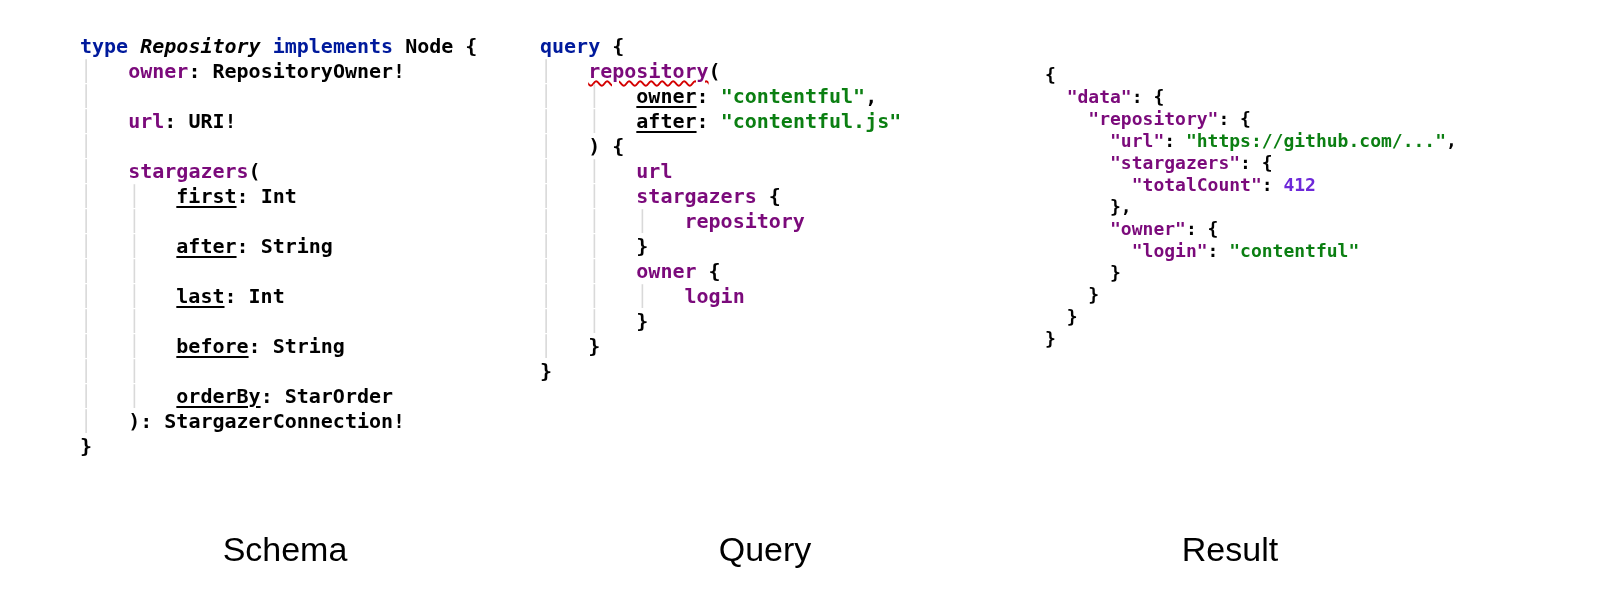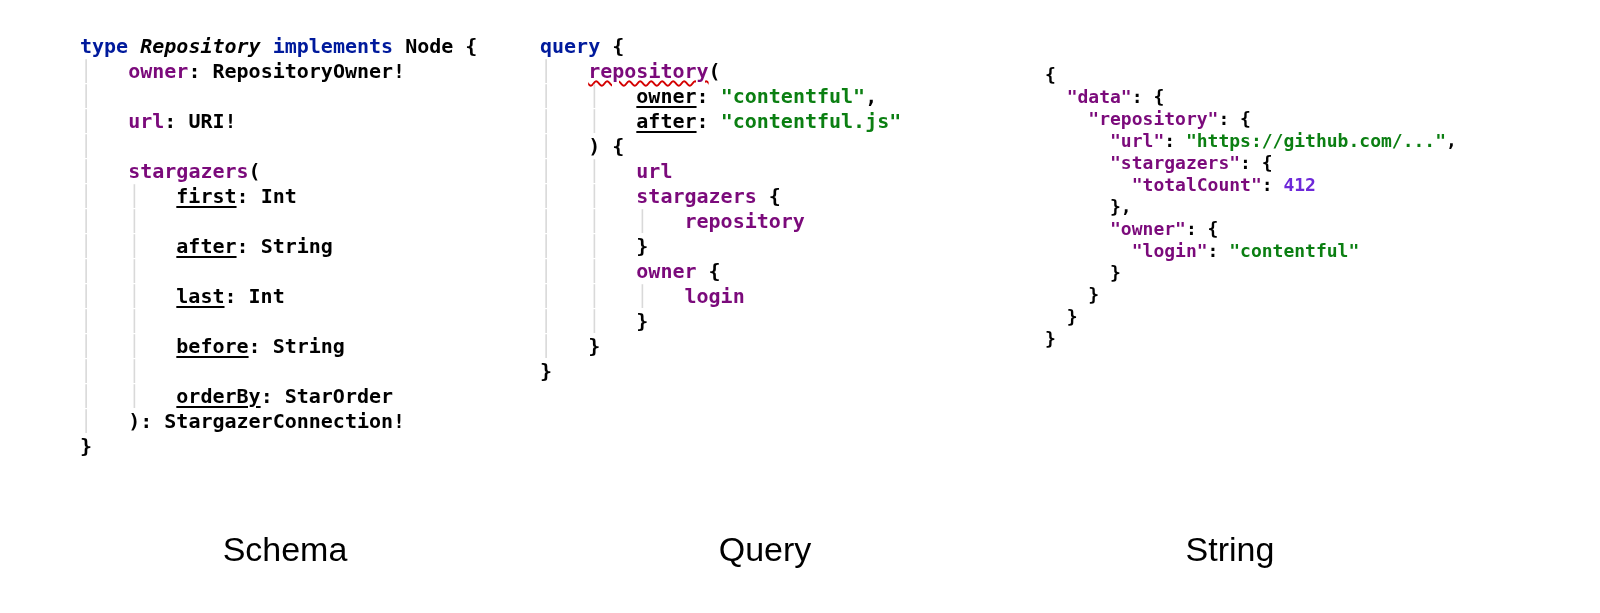--- a/index.html
+++ b/index.html
@@ -130,14 +130,14 @@
     <span class="plain">}</span>
   <span class="plain">}</span>
 <span class="plain">}</span></pre>
   </div>
 
 </div>
 
 <div class="labels">
   <div class="label label-schema">Schema</div>
   <div class="label label-query">Query</div>
-  <div class="label label-result">String</div>
+  <div class="label label-result">Result</div>
 </div>
 
 </body></html>

